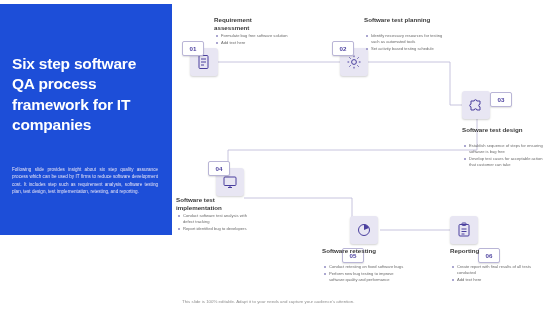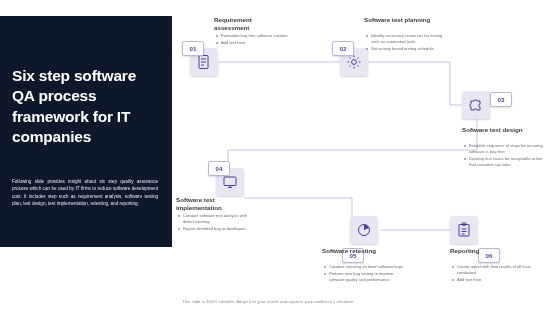--- a/index.html
+++ b/index.html
@@ -16,24 +16,24 @@
   }
   .slide {
     position: absolute;
     left: 0; top: 0;
     width: 560px; height: 315px;
     background: #ffffff;
   }
   
   .left-panel {
     position: absolute;
-    left: 0; top: 16px;
+    left: 0; top: 4px;
     width: 172px;
     height: 231px;
-    background: #0f172a;
+    background: #1d4ed8;
     box-sizing: border-box;
   }
   .left-panel-inner {
     position: absolute;
     left: 12px;
     top: 50px;
     width: 148px;
   }
   .title {
     color: #ffffff;

